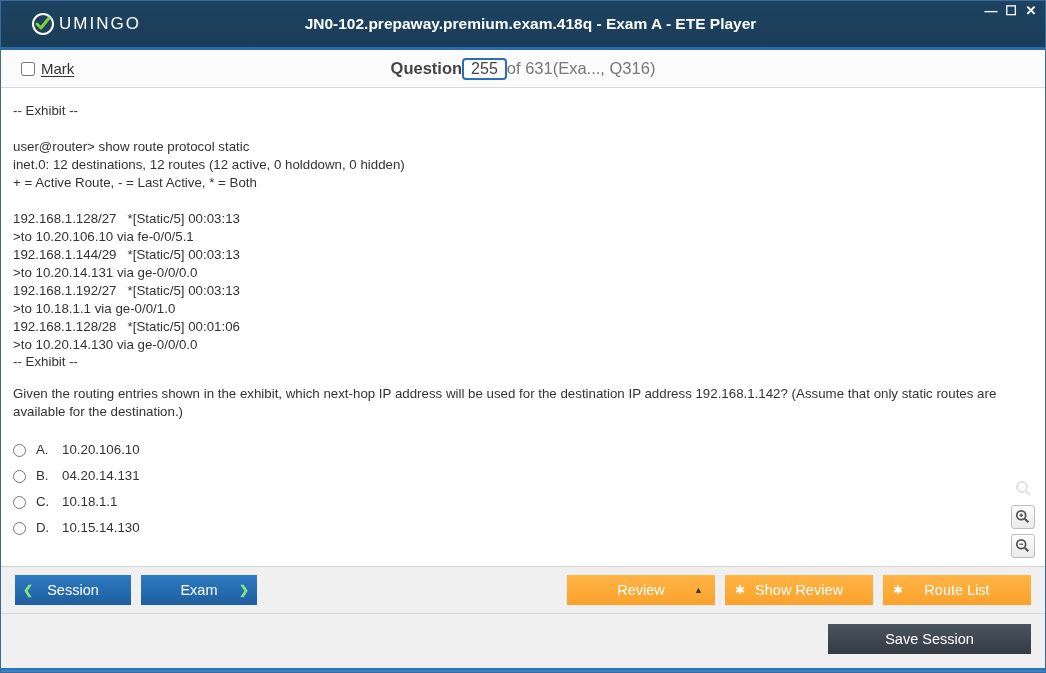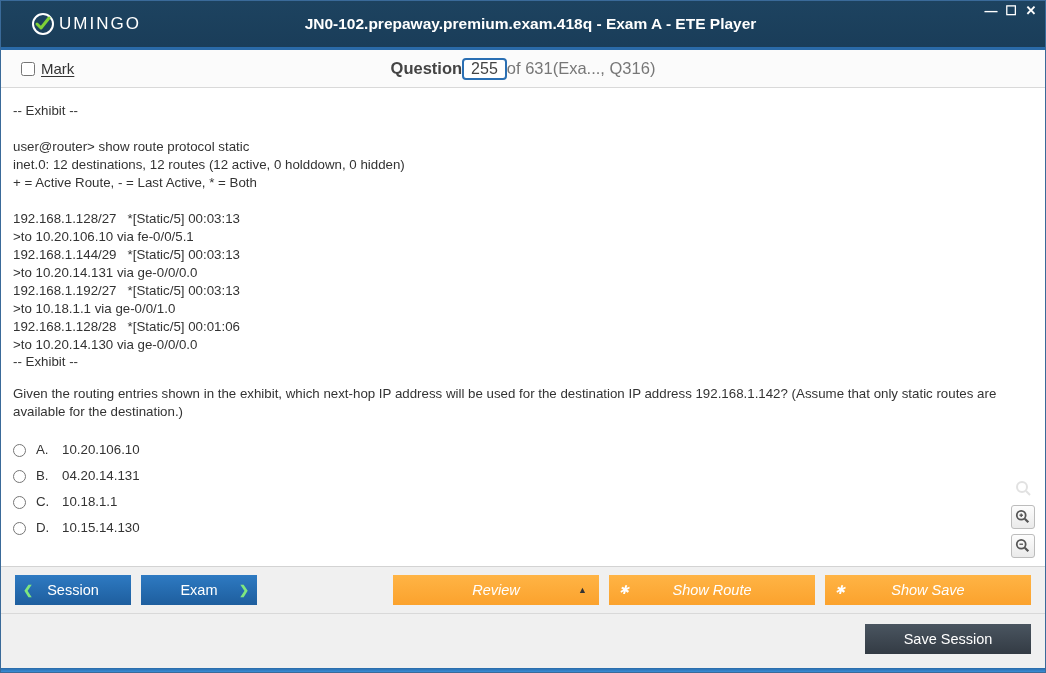--- a/index.html
+++ b/index.html
@@ -111,27 +111,26 @@
   }
   .btn.blue {
     width: 116px;
     background: linear-gradient(#2e7ac2, #1e5e9e);
   }
   .btn.blue .chev { position:absolute; font-size:12px; font-weight:bold;}
   .btn.blue .chev.l { left: 8px; color:#7fe67f; }
   .btn.blue .chev.r { right: 8px; color:#7fe67f; }
   .btn.orange {
     background: linear-gradient(#ffb445, #fba22d);
-    width: 206px;
-    font-style: italic;
+    width: 148px;
   }
   .btn.orange .pre-icon { position:absolute; left:10px; color:#fff; font-size:12px;}
   .btn.orange .caret { position:absolute; right:12px; font-size:9px; color:#333;}
   .btn.dark {
-    width: 166px;
+    width: 203px;
     background: linear-gradient(#4a5560, #333b44);
   }
   .spacer { flex: 1; }
   .bottom-edge { height:4px; background: linear-gradient(#2a6aa8, #3a8dd6); }
 </style>
 </head>
 <body>
 
 <div class="titlebar">
   <div class="logo">
@@ -241,25 +240,25 @@
       <span>Exam</span>
       <span class="chev r">❯</span>
     </div>
     <div class="spacer"></div>
     <div class="btn orange">
       <span>Review</span>
       <span class="caret">▲</span>
     </div>
     <div class="btn orange">
       <span class="pre-icon">✱</span>
-      <span>Show Route</span>
+      <span>Show Review</span>
     </div>
     <div class="btn orange">
       <span class="pre-icon">✱</span>
-      <span>Show Save</span>
+      <span>Route List</span>
     </div>
   </div>
   <div class="btn-row r2">
     <div class="btn dark">
       <span>Save Session</span>
     </div>
   </div>
   <div class="bottom-edge"></div>
 </div>
 

